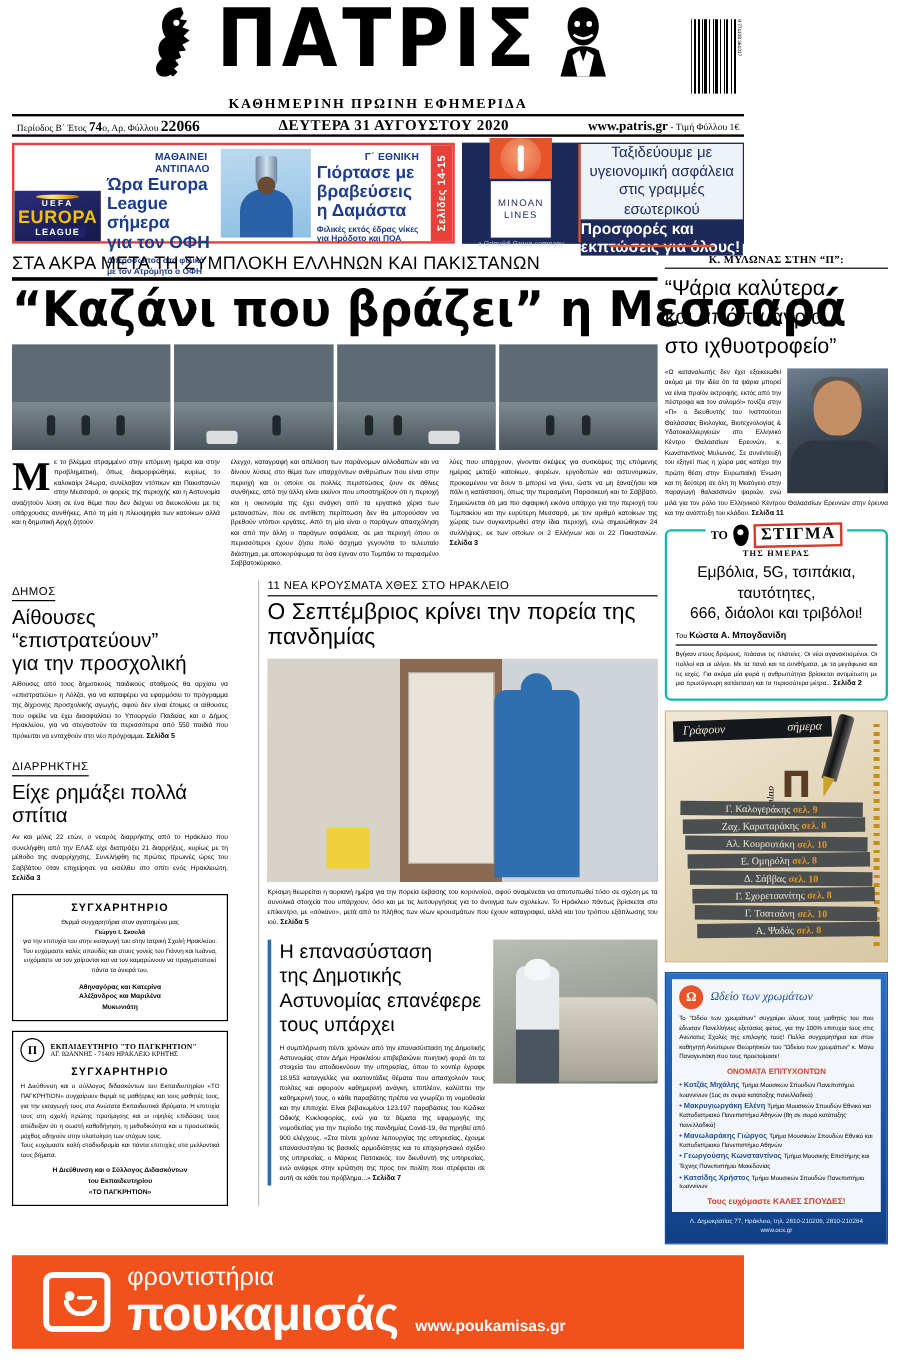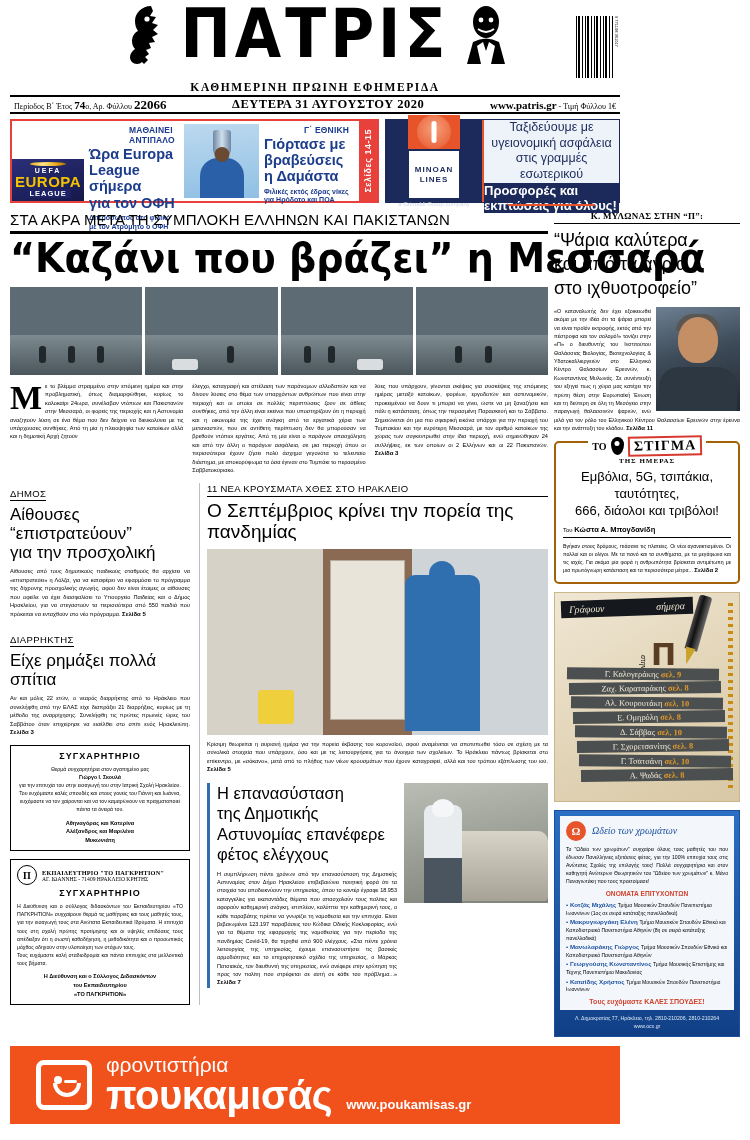--- a/index.html
+++ b/index.html
@@ -62,21 +62,21 @@
   .player { position: absolute; left: 50%; bottom: 0; transform: translateX(-50%); width: 44px; height: 40px; background: #2a60a8; border-radius: 18px 18px 0 0; }
   .player:before { content:""; position:absolute; left:50%; top:-11px; transform:translateX(-50%); width:15px; height:15px; border-radius:50%; background:#6b4a33; }
   .sp-side { flex: 0 0 18px; background: #e8413c; color: #fff; display: flex; align-items: center; justify-content: center; }
   .sp-side span { writing-mode: vertical-rl; transform: rotate(180deg); font-size: 9px; font-weight: 700; letter-spacing: 0.5px; }
 
   .minoan { flex: 1; background: #1b2a5b; display: flex; border: 1px solid #1b2a5b; }
   .mn-logo { flex: 0 0 98px; display: flex; flex-direction: column; align-items: center; justify-content: center; border-right: 2px solid #e8542a; }
   .mn-box { width: 52px; height: 44px; background: #e8542a; display:flex; align-items:center; justify-content:center; }
   .mn-box .sun { width: 34px; height: 34px; border-radius: 50%; background: radial-gradient(circle at 50% 40%, #f5a07a, #e8542a); position: relative; }
   .mn-box .sun:after { content:""; position:absolute; left:50%; top:6px; transform:translateX(-50%); width:5px; height:22px; background:#fff; border-radius:3px; }
-  .mn-name { background:#fff; color:#1b2a5b; font-size:8px; font-weight:700; letter-spacing:1px; padding:14px 6px; margin-top:2px; text-align:center; line-height:1.15; }
+  .mn-name { background:#fff; color:#1b2a5b; font-size:8px; font-weight:400; letter-spacing:1px; padding:14px 6px; margin-top:2px; text-align:center; line-height:1.15; }
   .mn-grim { color: #cdd6e8; font-size: 6px; margin-top: 3px; }
   .mn-right { flex: 1; display: flex; flex-direction: column; }
   .mn-top { flex: 1.05; background: #eef3fa; color: #1b2a5b; display: flex; align-items: center; justify-content: center; text-align: center; font-size: 12.5px; line-height: 1.25; padding: 0 6px; }
   .mn-bot { flex: 1; background: #1b2a5b; color: #fff; display: flex; align-items: center; justify-content: center; font-size: 13px; font-weight: 700; position: relative; }
   .mn-bot:after { content:""; position:absolute; bottom:7px; left:18%; width:64%; height:2px; background:#e8542a; border-radius:2px; }
 
   
   .grid { display: flex; gap: 6px; margin-top: 8px; }
   .colmain { flex: 1 1 auto; width: 538px; }
   .colside { flex: 0 0 186px; }
@@ -95,21 +95,21 @@
   .ph .road { position:absolute; left:0; right:0; bottom:0; height:45%; background:linear-gradient(180deg,#7d8a90,#4a565c); }
   .ph .fig { position:absolute; bottom:14%; width:7px; height:17px; background:#20282c; border-radius:3px; }
   .ph .car { position:absolute; bottom:6%; width:26px; height:11px; background:#d9dde0; border-radius:3px; }
 
   .lead-body { display: flex; gap: 9px; margin-top: 7px; font-size: 5.6px; line-height: 1.5; text-align: justify; }
   .lead-body .c { flex: 1; }
   .dropcap { float: left; font-family: "Liberation Serif", serif; font-size: 34px; line-height: 0.82; font-weight: 700; padding: 2px 3px 0 0; }
   .pg { font-weight: 700; font-size: 6px; }
 
   
-  .row2 { display: flex; gap: 9px; margin-top: 9px; }
+  .row2 { display: flex; gap: 25px; margin-top: 9px; }
   .col-a { flex: 0 0 180px; }
   .col-b { flex: 1; border-left: 1px solid #b9c2cb; padding-left: 7px; }
 
   .sec-kicker { font-size: 9.5px; letter-spacing: 0.4px; border-bottom: 1px solid #000; display: inline-block; padding-bottom: 1px; }
   .sec-head { font-size: 17px; line-height: 1.12; margin-top: 4px; font-weight: 400; }
   .sec-body { font-size: 5.6px; line-height: 1.52; text-align: justify; margin-top: 5px; }
 
   .mid-kicker { font-size: 9.5px; letter-spacing: 0.3px; border-bottom: 1px solid #000; padding-bottom: 2px; display: block; }
   .mid-head { font-size: 19px; margin-top: 4px; font-weight: 400; line-height: 1.1; }
   .mid-photo { height: 186px; margin-top: 6px; position: relative; overflow: hidden; background: linear-gradient(180deg,#c9c2b7,#9a8f83); }
@@ -148,21 +148,21 @@
   .side-kicker { font-size: 9px; font-weight: 700; letter-spacing: 0.3px; border-bottom: 1px solid #000; padding-bottom: 2px; display: block; text-align: center; font-family: "Liberation Serif", serif; }
   .side-head { font-size: 18px; line-height: 1.33; margin-top: 5px; font-weight: 400; }
   .side-wrap { position: relative; margin-top: 6px; min-height: 118px; }
   .side-portrait { float: right; width: 84px; height: 104px; margin: 0 0 3px 5px;
     background: linear-gradient(165deg,#6c7f92 0%,#3d4a57 45%,#212a33 100%); position: relative; overflow: hidden; }
   .side-portrait .face { position:absolute; left:50%; top:10%; transform:translateX(-50%); width:40px; height:46px; border-radius:50% 50% 45% 45%; background:#c58f66; }
   .side-portrait .hair { position:absolute; left:50%; top:7%; transform:translateX(-50%); width:44px; height:17px; border-radius:22px 22px 0 0; background:#5a5652; }
   .side-portrait .body { position:absolute; left:50%; bottom:0; transform:translateX(-50%); width:78px; height:44px; background:#2d3741; border-radius:20px 20px 0 0; }
   .side-body { font-size: 5.4px; line-height: 1.55; text-align: justify; }
 
-  .stigma { border: 2px solid #a16207; border-radius: 5px; margin-top: 8px; padding: 7px 7px 6px; position: relative; }
+  .stigma { border: 2px solid #14b8a6; border-radius: 5px; margin-top: 8px; padding: 7px 7px 6px; position: relative; }
   .st-top { display: flex; align-items: center; justify-content: center; gap: 4px; margin-top: -14px; background: #fff; width: fit-content; margin-left: auto; margin-right: auto; padding: 0 4px; }
   .st-to { font-size: 10px; font-weight: 700; font-family: "Liberation Serif", serif; }
   .st-pin { width: 13px; height: 18px; background: #000; border-radius: 50% 50% 50% 50% / 42% 42% 62% 62%; position: relative; }
   .st-pin:after { content:""; position:absolute; left:50%; top:4px; transform:translateX(-50%); width:5px; height:5px; border-radius:50%; background:#fff; }
   .st-word { border: 2px solid #d63a2f; color:#000; font-family:"Liberation Serif",serif; font-weight:700; font-size:14px; letter-spacing:1px; padding:0 4px; transform: rotate(-1.2deg); }
   .st-day { text-align: center; font-size: 7px; font-weight: 700; letter-spacing: 1px; font-family:"Liberation Serif",serif; margin-top: 1px; }
   .st-head { text-align: center; font-size: 13px; line-height: 1.28; margin-top: 4px; }
   .st-by { font-size: 6px; margin-top: 6px; border-bottom: 1px solid #000; padding-bottom: 3px; }
   .st-by b { font-size: 7.5px; }
   .st-body { font-size: 5.2px; line-height: 1.55; text-align: justify; margin-top: 4px; }
@@ -436,21 +436,21 @@
             </div>
           </div>
 
           <div class="row3">
             <div class="box-police">
               <div class="pol-text">
                 <div class="pol-head">
                   <div>Η επανασύσταση</div>
                   <div>της Δημοτικής</div>
                   <div>Αστυνομίας επανέφερε</div>
-                  <div>φέτος ελέγχους</div>
+                  <div>τους υπάρχει</div>
                 </div>
                 <div class="pol-body">
                   <span>Η συμπλήρωση πέντε χρόνων από την επανασύσταση της Δημοτικής Αστυνομίας στον Δήμο Ηρακλείου επιβεβαιώνει ποιητική φορά ότι τα στοιχεία του αποδεικνύουν την υπηρεσίας, όπου το κοντέρ έγραφε 18.953 καταγγελίες για εκατοντάδες θέματα που απασχολούν τους πολίτες και αφορούν καθημερινή ανάγκη, επιπλέον, καλύπτει την καθημερινή τους, ο κάθε παραβάτης πρέπει να γνωρίζει τη νομοθεσία και την επιτυχία. Είναι βεβαιωμένοι 123.197 παραβάσεις του Κώδικα Οδικής Κυκλοφορίας, ενώ για τα θέματα της εφαρμογής της νομοθεσίας για την περίοδο της πανδημίας Covid-19, θα τηρηθεί από 900 ελέγχους. «Στα πέντε χρόνια λειτουργίας της υπηρεσίας, έχουμε επανασυστήσει τις βασικές αρμοδιότητες και το επιχειρησιακό σχέδιο της υπηρεσίας, ο Μάρκος Πατσιακός, τον διευθυντή της υπηρεσίας, ενώ ανέφερε στην ερώτηση της προς τον πολίτη που στρέφεται σε αυτή σε κάθε του πρόβλημα...»</span>
                   <span class="pg">Σελίδα 7</span>
                 </div>
               </div>
               <div class="pol-photo">
                 <div class="pp-car"></div>
                 <div class="pp-off"></div>
               </div>

